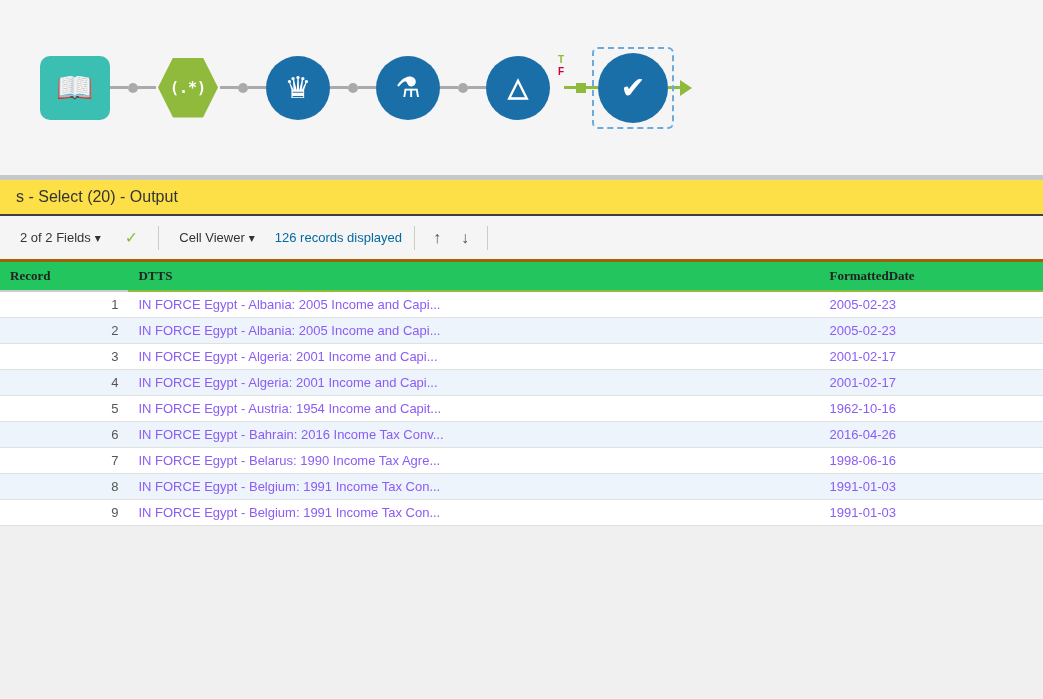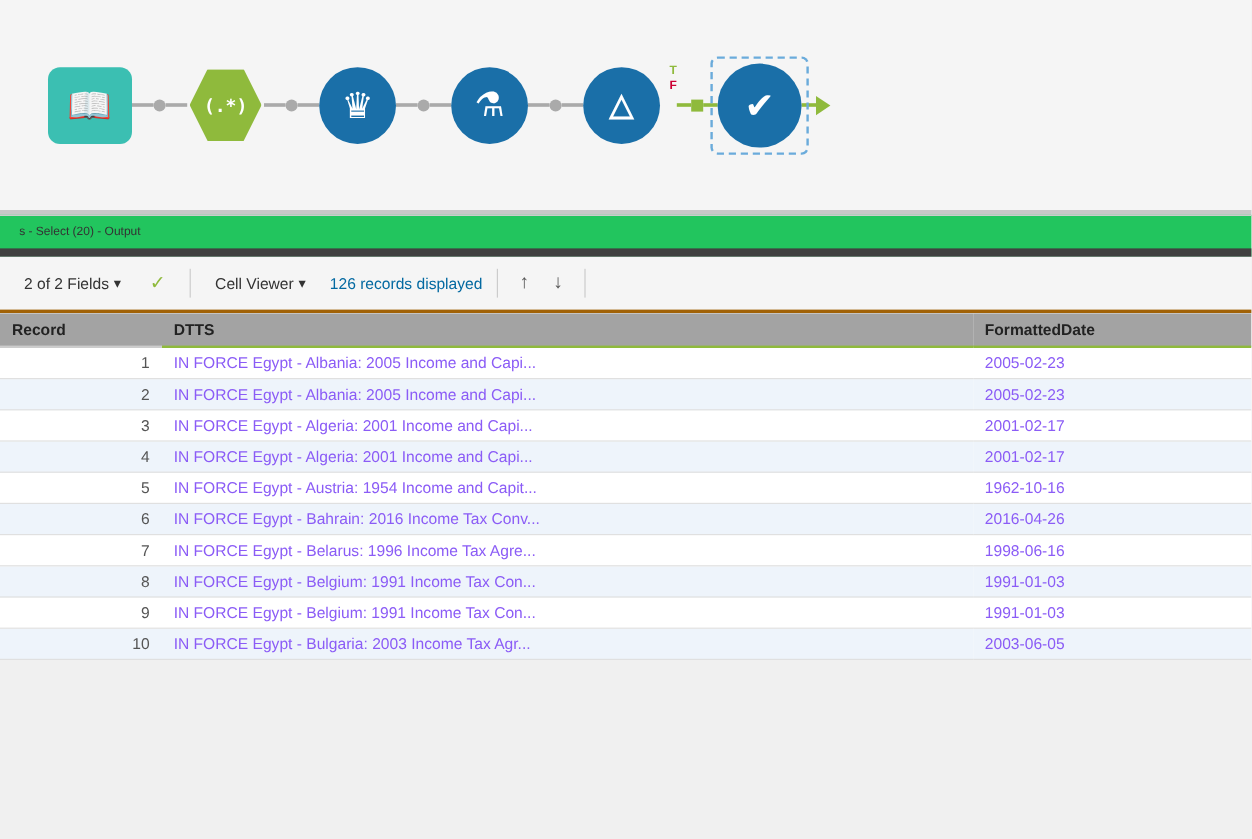--- a/index.html
+++ b/index.html
@@ -83,25 +83,25 @@
       height: 100%;
     }
 
     .divider-bar {
       background: #c8c8c8;
       height: 4px;
       width: 100%;
     }
 
     .output-header {
-      background: #22c55e;
+      background: #fde047;
       border-top: 1px solid #ccc;
-      border-bottom: 7px solid #404040;
+      border-bottom: 2px solid #404040;
       padding: 8px 16px;
-      font-size: 10px;
+      font-size: 16px;
       color: #333;
     }
 
     .toolbar {
       background: #f5f5f5;
       border-bottom: 3px solid #a16207;
       padding: 8px 12px;
       display: flex;
       align-items: center;
       gap: 8px;
@@ -140,21 +140,22 @@
       background: white;
     }
 
     table {
       width: 100%;
       border-collapse: collapse;
       font-size: 13px;
     }
 
     thead tr {
-      background: #a3a3a3;
+      background: #22c55e;
+      font-family: Liberation Serif, serif;
     }
 
     thead th {
       text-align: left;
       padding: 6px 10px;
       border-bottom: 2px solid #ccc;
       font-weight: bold;
       color: #222;
       white-space: nowrap;
     }
@@ -333,33 +334,28 @@
           <td>IN FORCE Egypt - Austria: 1954 Income and Capit...</td>
           <td>1962-10-16</td>
         </tr>
         <tr>
           <td class="record-num">6</td>
           <td>IN FORCE Egypt - Bahrain: 2016 Income Tax Conv...</td>
           <td>2016-04-26</td>
         </tr>
         <tr>
           <td class="record-num">7</td>
-          <td>IN FORCE Egypt - Belarus: 1996 Income Tax Agre...</td>
+          <td>IN FORCE Egypt - Belarus: 1990 Income Tax Agre...</td>
           <td>1998-06-16</td>
         </tr>
         <tr>
           <td class="record-num">8</td>
           <td>IN FORCE Egypt - Belgium: 1991 Income Tax Con...</td>
           <td>1991-01-03</td>
         </tr>
         <tr>
           <td class="record-num">9</td>
           <td>IN FORCE Egypt - Belgium: 1991 Income Tax Con...</td>
           <td>1991-01-03</td>
         </tr>
-        <tr>
-          <td class="record-num">10</td>
-          <td>IN FORCE Egypt - Bulgaria: 2003 Income Tax Agr...</td>
-          <td>2003-06-05</td>
-        </tr>
       </tbody>
   </table>
 </div>
 
 </body></html>

